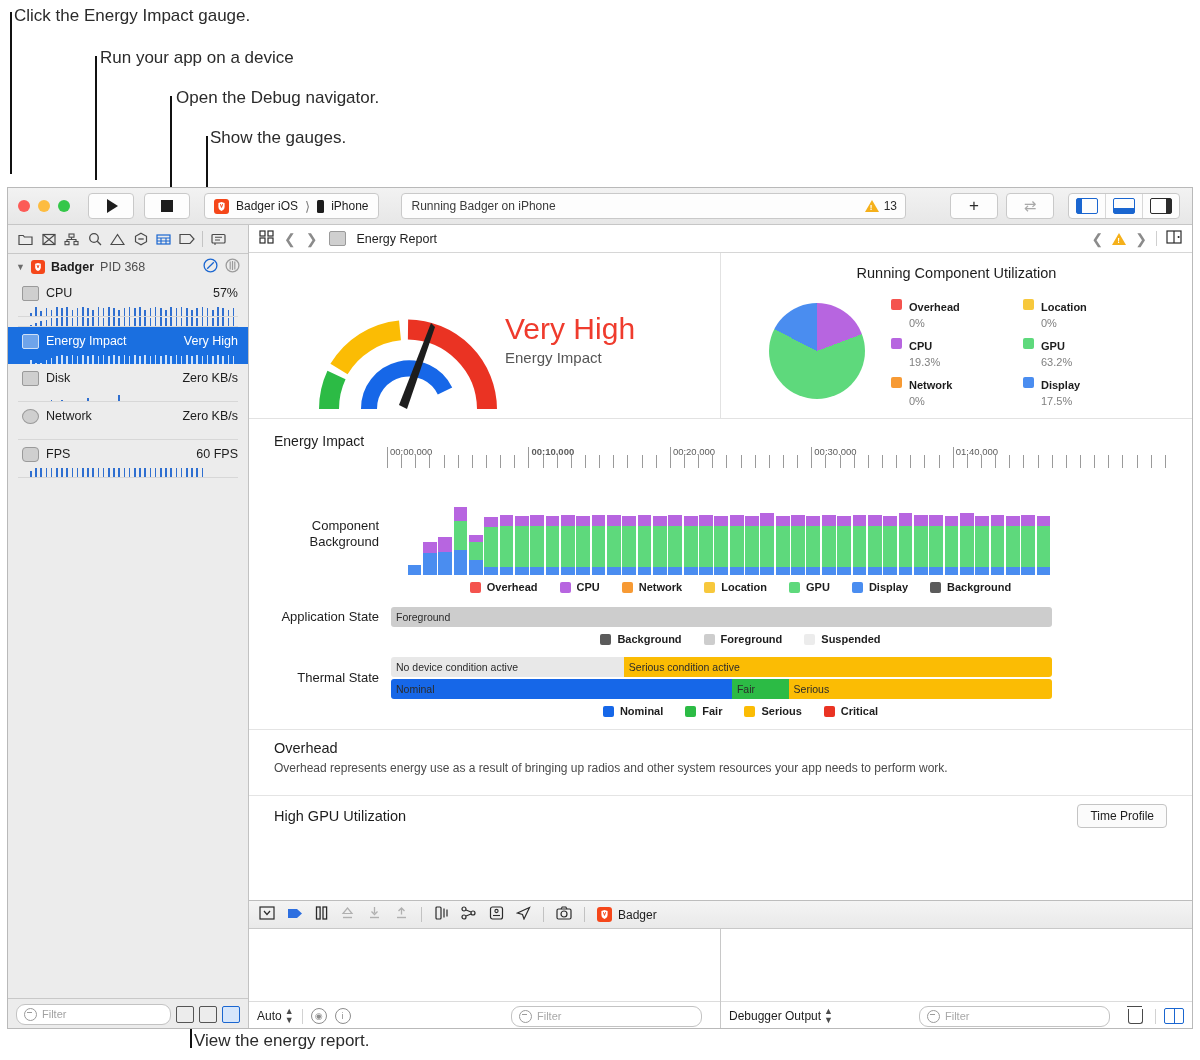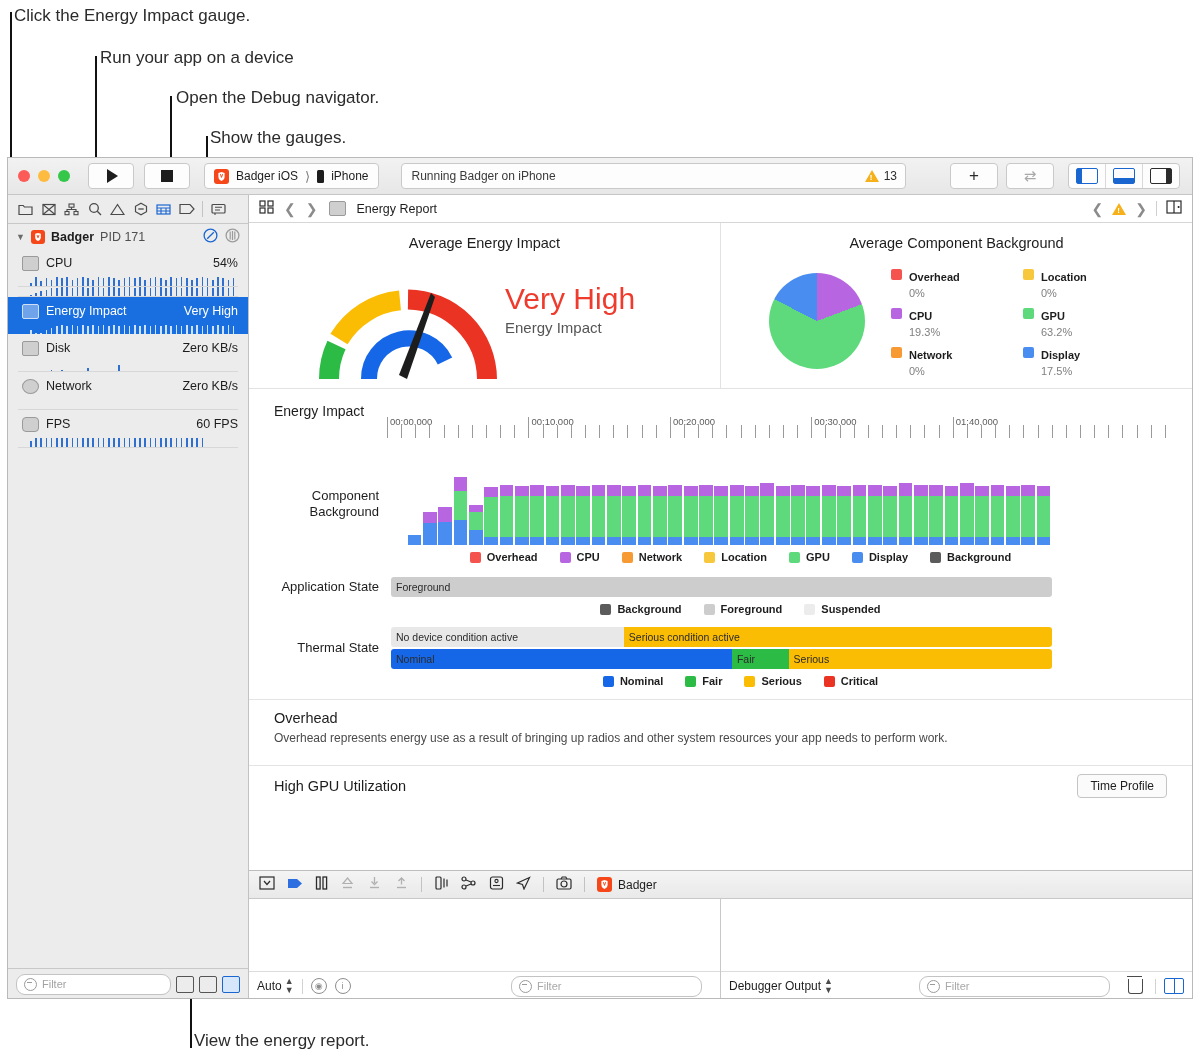--- a/index.html
+++ b/index.html
@@ -6,21 +6,21 @@
   body{width:1200px;height:1060px;position:relative;overflow:hidden;
        font-family:"Liberation Sans","DejaVu Sans",sans-serif;
        -webkit-font-smoothing:antialiased;}
 
   
   .callout{position:absolute;color:#2b2b2b;font-size:17px;white-space:nowrap;}
   .leader{position:absolute;background:#111;width:2px;}
   .leader-h{position:absolute;background:#111;height:2px;}
 
   
-  #xcode-window{position:absolute;left:8px;top:158px;width:1184px;height:840px;background:#fef9c3;
+  #xcode-window{position:absolute;left:8px;top:188px;width:1184px;height:840px;background:#fef9c3;
                 box-shadow:0 0 0 1px #b9b9b9;overflow:hidden;}
 
   
   .toolbar{position:relative;height:36px;background:linear-gradient(#f2f2f2,#e7e7e7);
            border-bottom:1px solid #c6c6c6;display:flex;align-items:center;}
   .traffic{display:flex;gap:8px;margin-left:10px;}
   .tl{width:12px;height:12px;border-radius:50%;}
   .tl.r{background:#fc5b57;} .tl.y{background:#fdbc40;} .tl.g{background:#34c749;}
 
   .tbtn{height:24px;min-width:40px;background:#fdfdfd;border:1px solid #c9c9c9;border-radius:4px;
@@ -293,21 +293,21 @@
 
       <div class="proc">
         <span class="disclose">▼</span>
         <span class="appicon" style="width:14px;height:14px;">
           <svg width="10" height="10" viewBox="0 0 11 11">
               <path d="M5.5 1 L8.6 2 V5.8 C8.6 8 7.2 9.4 5.5 10 C3.8 9.4 2.4 8 2.4 5.8 V2 Z" fill="#fff"></path>
               <path d="M4.4 3.2 L5.5 6.4 L6.6 3.2" stroke="#f5471a" stroke-width="1" fill="none"></path>
             </svg>
         </span>
         <span style="font-weight:bold;">Badger</span>
-        <span style="color:#4f4f4f;">PID 171</span>
+        <span style="color:#4f4f4f;">PID 368</span>
         <span style="margin-left:auto;display:flex;gap:7px;align-items:center;">
           <span>
             <svg width="15" height="15" viewBox="0 0 15 15">
                 <circle cx="7.5" cy="7.5" r="6.4" fill="none" stroke="#1a66d0" stroke-width="1.3"></circle>
                 <path d="M4.2 10.8 L10.8 4.2" stroke="#1a66d0" stroke-width="1.3"></path>
               </svg>
           </span>
           <span>
             <svg width="15" height="15" viewBox="0 0 15 15">
                 <circle cx="7.5" cy="7.5" r="6.4" fill="none" stroke="#9b9b9b" stroke-width="1.3"></circle>
@@ -316,21 +316,21 @@
           </span>
         </span>
       </div>
 
       <div class="gauges">
 
         <div>
           <div class="gauge-row">
             <span class="gicon"></span>
             <span class="nm">CPU</span>
-            <span>54%</span>
+            <span>57%</span>
           </div>
           <div class="spark">
               <i style="left: 0%; height: 2.57143px; background: rgb(47, 111, 208);"></i>
               <i style="left: 2.5%; height: 9px; background: rgb(47, 111, 208);"></i>
               <i style="left: 5%; height: 5.14286px; background: rgb(47, 111, 208);"></i>
               <i style="left: 7.5%; height: 7.71429px; background: rgb(47, 111, 208);"></i>
               <i style="left: 10%; height: 6.42857px; background: rgb(47, 111, 208);"></i>
               <i style="left: 12.5%; height: 9px; background: rgb(47, 111, 208);"></i>
               <i style="left: 15%; height: 7.71429px; background: rgb(47, 111, 208);"></i>
               <i style="left: 17.5%; height: 9px; background: rgb(47, 111, 208);"></i>
@@ -574,41 +574,40 @@
                 <path d="M11.5 7h2.2 M12.6 5.9v2.2" stroke="#2b2b2b" stroke-width="1.1"></path>
               </svg>
           </span>
         </span>
       </div>
 
       <div class="report">
 
         <div class="top-panels">
           <div class="panel left">
-            <div class="ptitle">Average Energy Impact</div>
             <div class="gauge-wrap">
               <svg width="200" height="110" viewBox="0 0 200 110">
 
                 <path d="M20 104 A80 80 0 0 1 27.5 70" fill="none" stroke="#2cbb45" stroke-width="20"></path>
                 <path d="M30 64 A80 80 0 0 1 91 25.4" fill="none" stroke="#fbbc04" stroke-width="20"></path>
                 <path d="M99 24.5 A80 80 0 0 1 178 104" fill="none" stroke="#ea3323" stroke-width="20"></path>
 
                 <path d="M60 104 A40 40 0 0 1 136 86" fill="none" stroke="#1667e8" stroke-width="16"></path>
 
                 <path d="M98 104 L90 100 L122 18 L126 22 Z" fill="#1d1d1d"></path>
               </svg>
             </div>
             <div class="vh">
               <div class="big">Very High</div>
               <div class="sub">Energy Impact</div>
             </div>
           </div>
 
           <div class="panel">
-            <div class="ptitle">Average Component Background</div>
+            <div class="ptitle">Running Component Utilization</div>
             <div class="pie-wrap">
               <div class="pie" style="background:conic-gradient(#b765e0 0 19.3%, #5ed97c 19.3% 82.5%, #4a8df0 82.5% 100%);"></div>
             </div>
             <div class="pielegend">
               <div class="li">
                   <span class="sw" style="background:#f4534e"></span>
                   <span class="tx"><span class="n">Overhead</span><div class="v">0%</div></span>
                 </div>
               <div class="li">
                   <span class="sw" style="background:#f7c83c"></span>
@@ -642,21 +641,21 @@
               <div class="tick" style="left: 1.8018%;"></div>
               <div class="tick" style="left: 3.6036%;"></div>
               <div class="tick" style="left: 5.40541%;"></div>
               <div class="tick" style="left: 7.20721%;"></div>
               <div class="tick" style="left: 9.00901%;"></div>
               <div class="tick" style="left: 10.8108%;"></div>
               <div class="tick" style="left: 12.6126%;"></div>
               <div class="tick" style="left: 14.4144%;"></div>
               <div class="tick" style="left: 16.2162%;"></div>
               <div class="tickm" style="left: 18.018%;"></div>
-              <div class="lbl" style="left: 18.018%;">00:10.000</div>
+              <div class="lbl" style="left: 18.018%; font-weight: bold;">00:10.000</div>
               <div class="tick" style="left: 19.8198%;"></div>
               <div class="tick" style="left: 21.6216%;"></div>
               <div class="tick" style="left: 23.4234%;"></div>
               <div class="tick" style="left: 25.2252%;"></div>
               <div class="tick" style="left: 27.027%;"></div>
               <div class="tick" style="left: 28.8288%;"></div>
               <div class="tick" style="left: 30.6306%;"></div>
               <div class="tick" style="left: 32.4324%;"></div>
               <div class="tick" style="left: 34.2342%;"></div>
               <div class="tickm" style="left: 36.036%;"></div>

